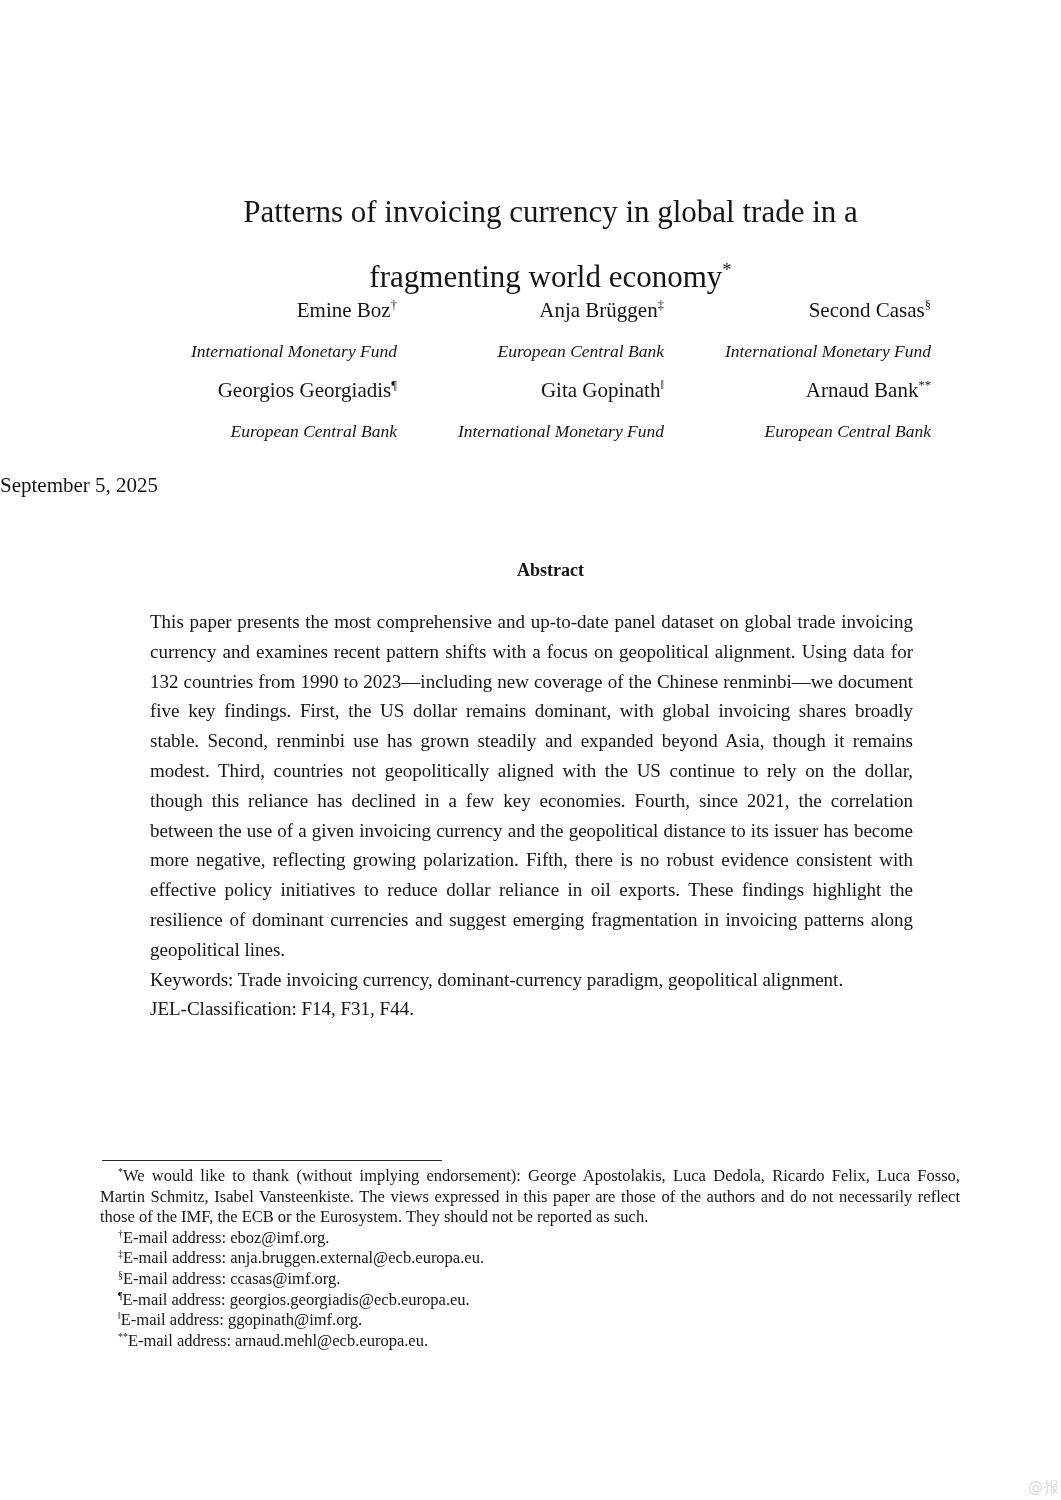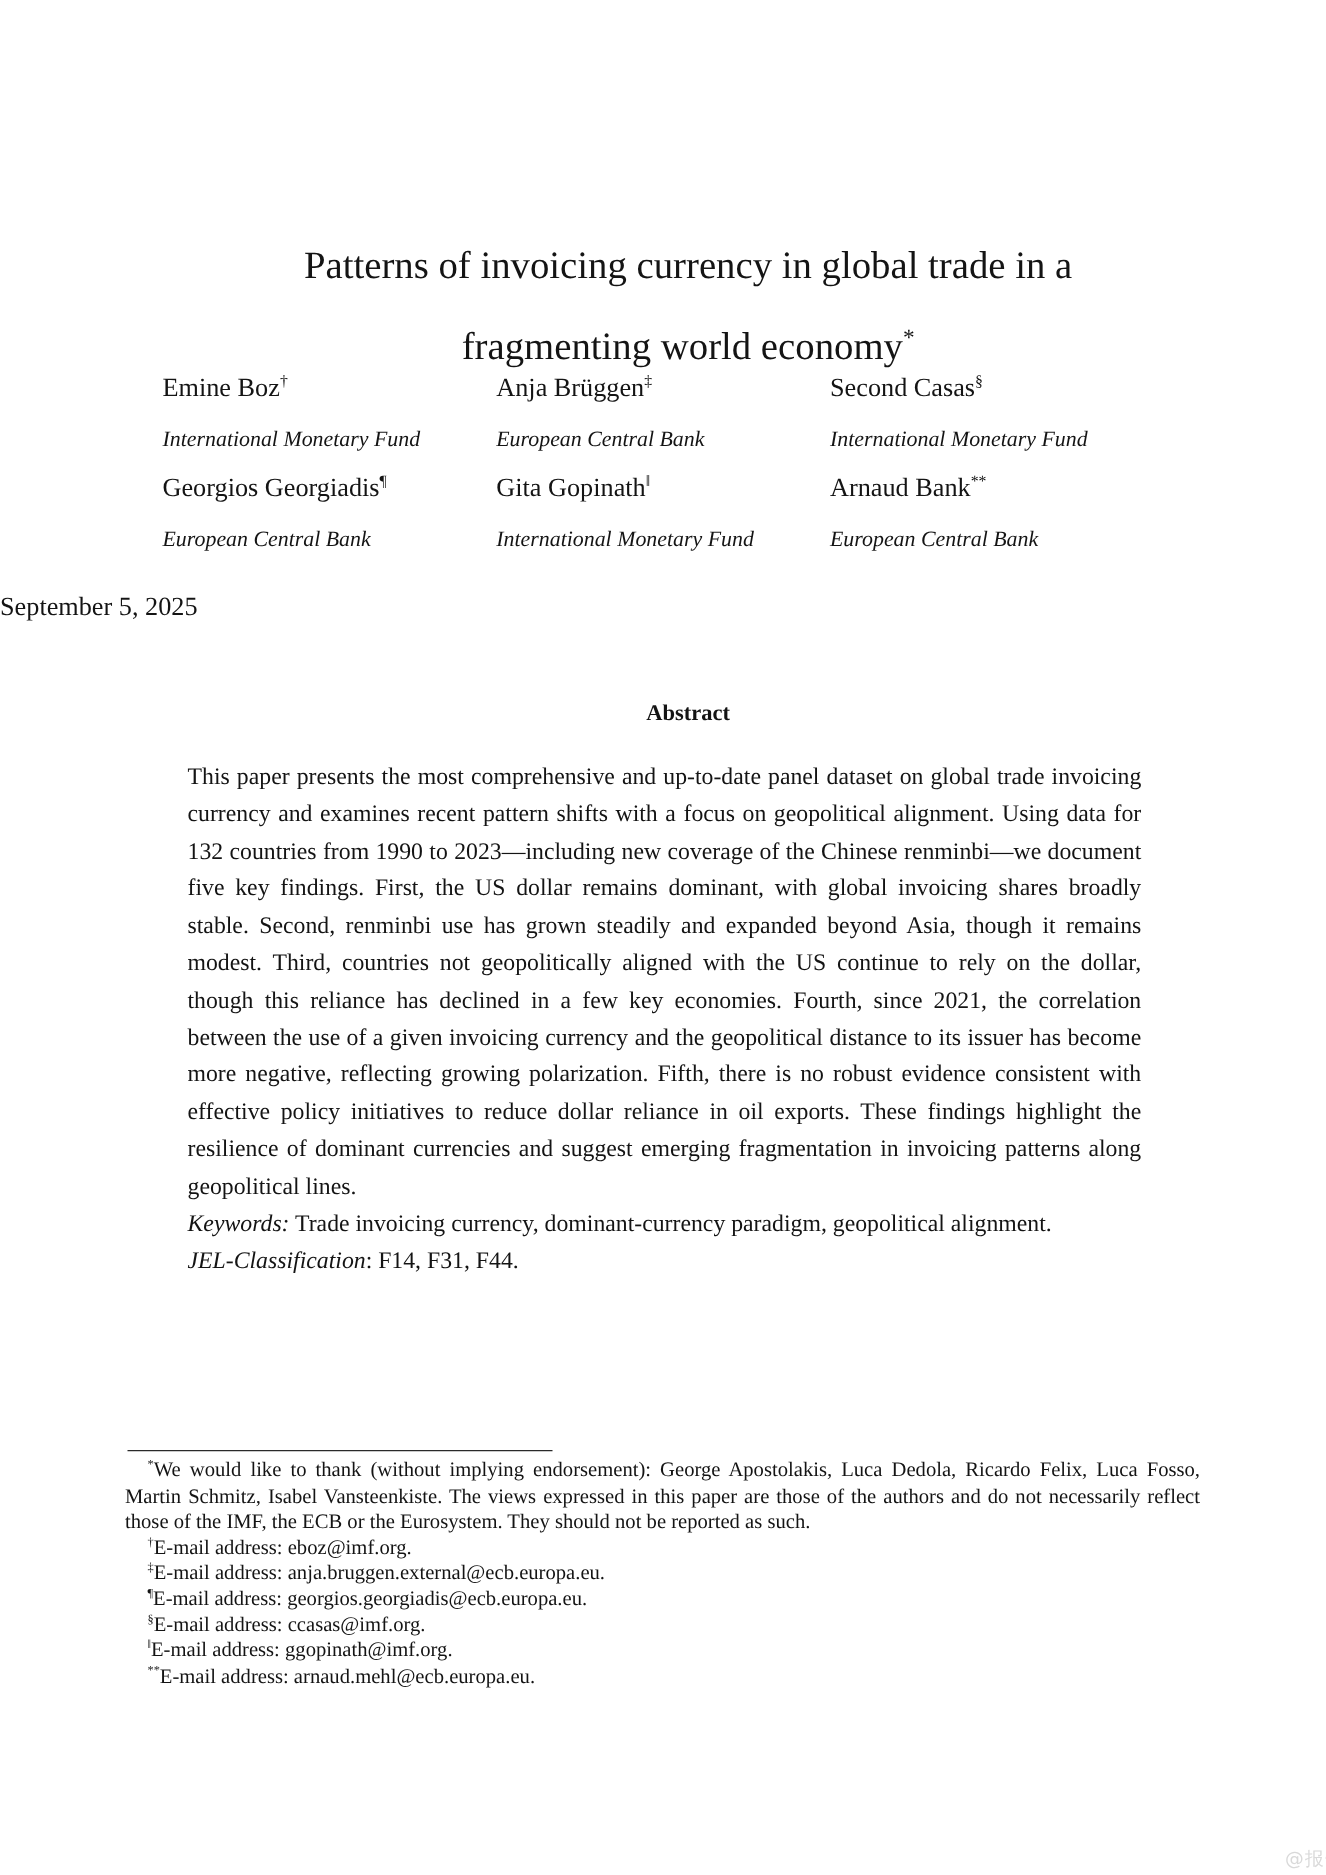--- a/index.html
+++ b/index.html
@@ -36,21 +36,21 @@
   .authors {
     position: absolute;
     top: 297px;
     left: 130px;
     width: 801px;
     display: grid;
     grid-template-columns: 1fr 1fr 1fr;
     column-gap: 0;
   }
   .author-cell {
-    text-align: left;
+    text-align: right;
     margin-bottom: 15px;
   }
   .author-name {
     font-size: 21px;
     line-height: 27px;
     margin: 0 0 16px 0;
   }
   .author-affil {
     font-size: 17.5px;
     line-height: 22px;
@@ -87,21 +87,20 @@
   .abstract-body {
     margin: 0;
     text-align: justify;
     text-align-last: left;
   }
   .meta-line {
     margin: 0;
     text-align: left;
   }
   .meta-label {
-    font-style: italic;
   }
   
   .footnotes {
     position: absolute;
     top: 1160px;
     left: 100px;
     width: 860px;
     font-size: 16.5px;
     line-height: 20.6px;
   }
@@ -177,21 +176,21 @@
     <p class="abstract-body">This paper presents the most comprehensive and up-to-date panel dataset on global trade invoicing currency and examines recent pattern shifts with a focus on geopolitical alignment. Using data for 132 countries from 1990 to 2023—including new coverage of the Chinese renminbi—we document five key findings. First, the US dollar remains dominant, with global invoicing shares broadly stable. Second, renminbi use has grown steadily and expanded beyond Asia, though it remains modest. Third, countries not geopolitically aligned with the US continue to rely on the dollar, though this reliance has declined in a few key economies. Fourth, since 2021, the correlation between the use of a given invoicing currency and the geopolitical distance to its issuer has become more negative, reflecting growing polarization. Fifth, there is no robust evidence consistent with effective policy initiatives to reduce dollar reliance in oil exports. These findings highlight the resilience of dominant currencies and suggest emerging fragmentation in invoicing patterns along geopolitical lines.</p>
     <p class="meta-line"><span class="meta-label">Keywords:</span><span> Trade invoicing currency, dominant-currency paradigm, geopolitical alignment.</span></p>
     <p class="meta-line"><span class="meta-label">JEL-Classification</span><span>: F14, F31, F44.</span></p>
   </div>
 
   <div class="footnotes">
     <div class="footnote-rule"></div>
     <p class="footnote-thanks"><sup>*</sup><span>We would like to thank (without implying endorsement): George Apostolakis, Luca Dedola, Ricardo Felix, Luca Fosso, Martin Schmitz, Isabel Vansteenkiste. The views expressed in this paper are those of the authors and do not necessarily reflect those of the IMF, the ECB or the Eurosystem. They should not be reported as such.</span></p>
     <p class="footnote-email"><sup>†</sup><span>E-mail address: </span><span>eboz@imf.org.</span></p>
     <p class="footnote-email"><sup>‡</sup><span>E-mail address: </span><span>anja.bruggen.external@ecb.europa.eu.</span></p>
+    <p class="footnote-email"><sup>§</sup><span>E-mail address: </span><span>ccasas@imf.org.</span></p>
     <p class="footnote-email"><sup>¶</sup><span>E-mail address: </span><span>georgios.georgiadis@ecb.europa.eu.</span></p>
-    <p class="footnote-email"><sup>§</sup><span>E-mail address: </span><span>ccasas@imf.org.</span></p>
     <p class="footnote-email"><sup>‖</sup><span>E-mail address: </span><span>ggopinath@imf.org.</span></p>
     <p class="footnote-email"><sup>**</sup><span>E-mail address: </span><span>arnaud.mehl@ecb.europa.eu.</span></p>
   </div>
 
   <div class="watermark">@报告派</div>
 
 </div>
 
 </body></html>

